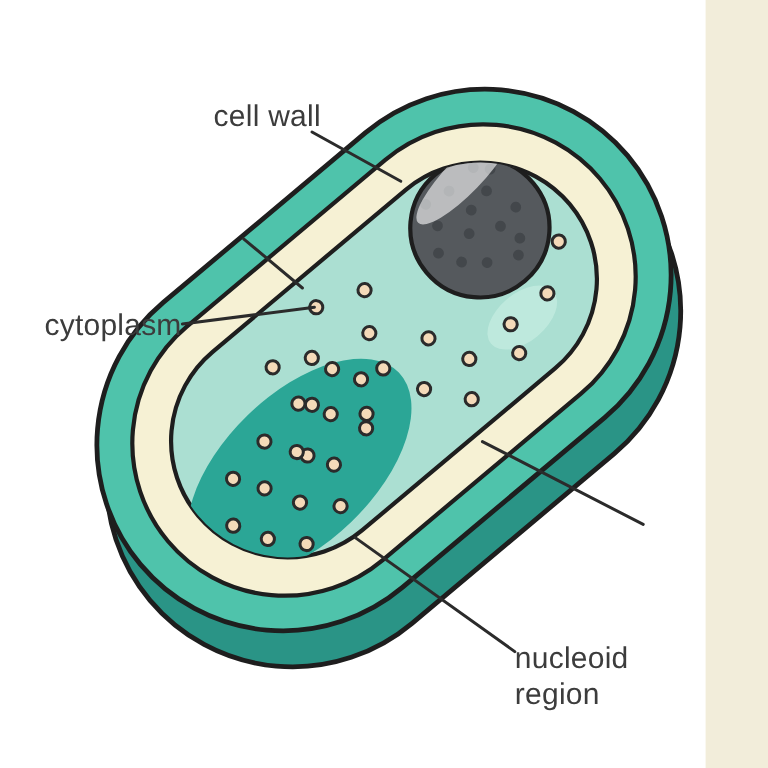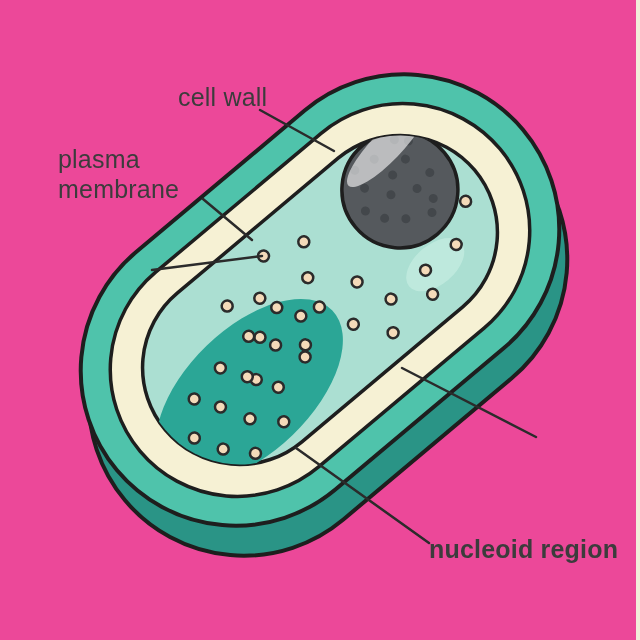--- a/index.html
+++ b/index.html
@@ -1,21 +1,21 @@
 <!DOCTYPE html>
 <html><head>
 <meta charset="utf-8">
 <style>
   html, body { margin: 0; padding: 0; }
   body { background: #f2edda; font-family: "Liberation Sans", sans-serif; }
   .stage {
     position: relative;
-    width: 636px;
+    width: 588px;
     height: 640px;
-    background: #ec4899;
+    background: #ffffff;
     overflow: hidden;
   }
   .stage svg { position: absolute; left: 0; top: 0; }
   .diagram-label {
     position: absolute;
     color: #3c3c3c;
     font-size: 25px;
     line-height: 1.18;
     letter-spacing: 0.2px;
     white-space: pre-wrap;
@@ -106,19 +106,19 @@
 
     <line class="leader" x1="260" y1="110" x2="334" y2="151"></line>
     <line class="leader" x1="203" y1="199" x2="252" y2="240"></line>
     <line class="leader" x1="152" y1="270" x2="262" y2="256"></line>
     <line class="leader" x1="536" y1="437" x2="402" y2="368"></line>
     <line class="leader" x1="429" y1="543" x2="296" y2="448"></line>
   </svg>
 
   <div class="diagram-label" style="left:178px; top:83px;">cell wall</div>
 
-  <div class="diagram-label" style="left:58px; top:145px; width:140px;">plasma membrane</div>
+
+  <div class="diagram-label" style="left:37px; top:257px;">cytoplasm</div>
 
 
-
-  <div class="diagram-label" style="left:429px; top:535px;font-weight:bold;">nucleoid region</div>
+  <div class="diagram-label" style="left:429px; top:535px;">nucleoid region</div>
 
 </div>
 
 </body></html>

